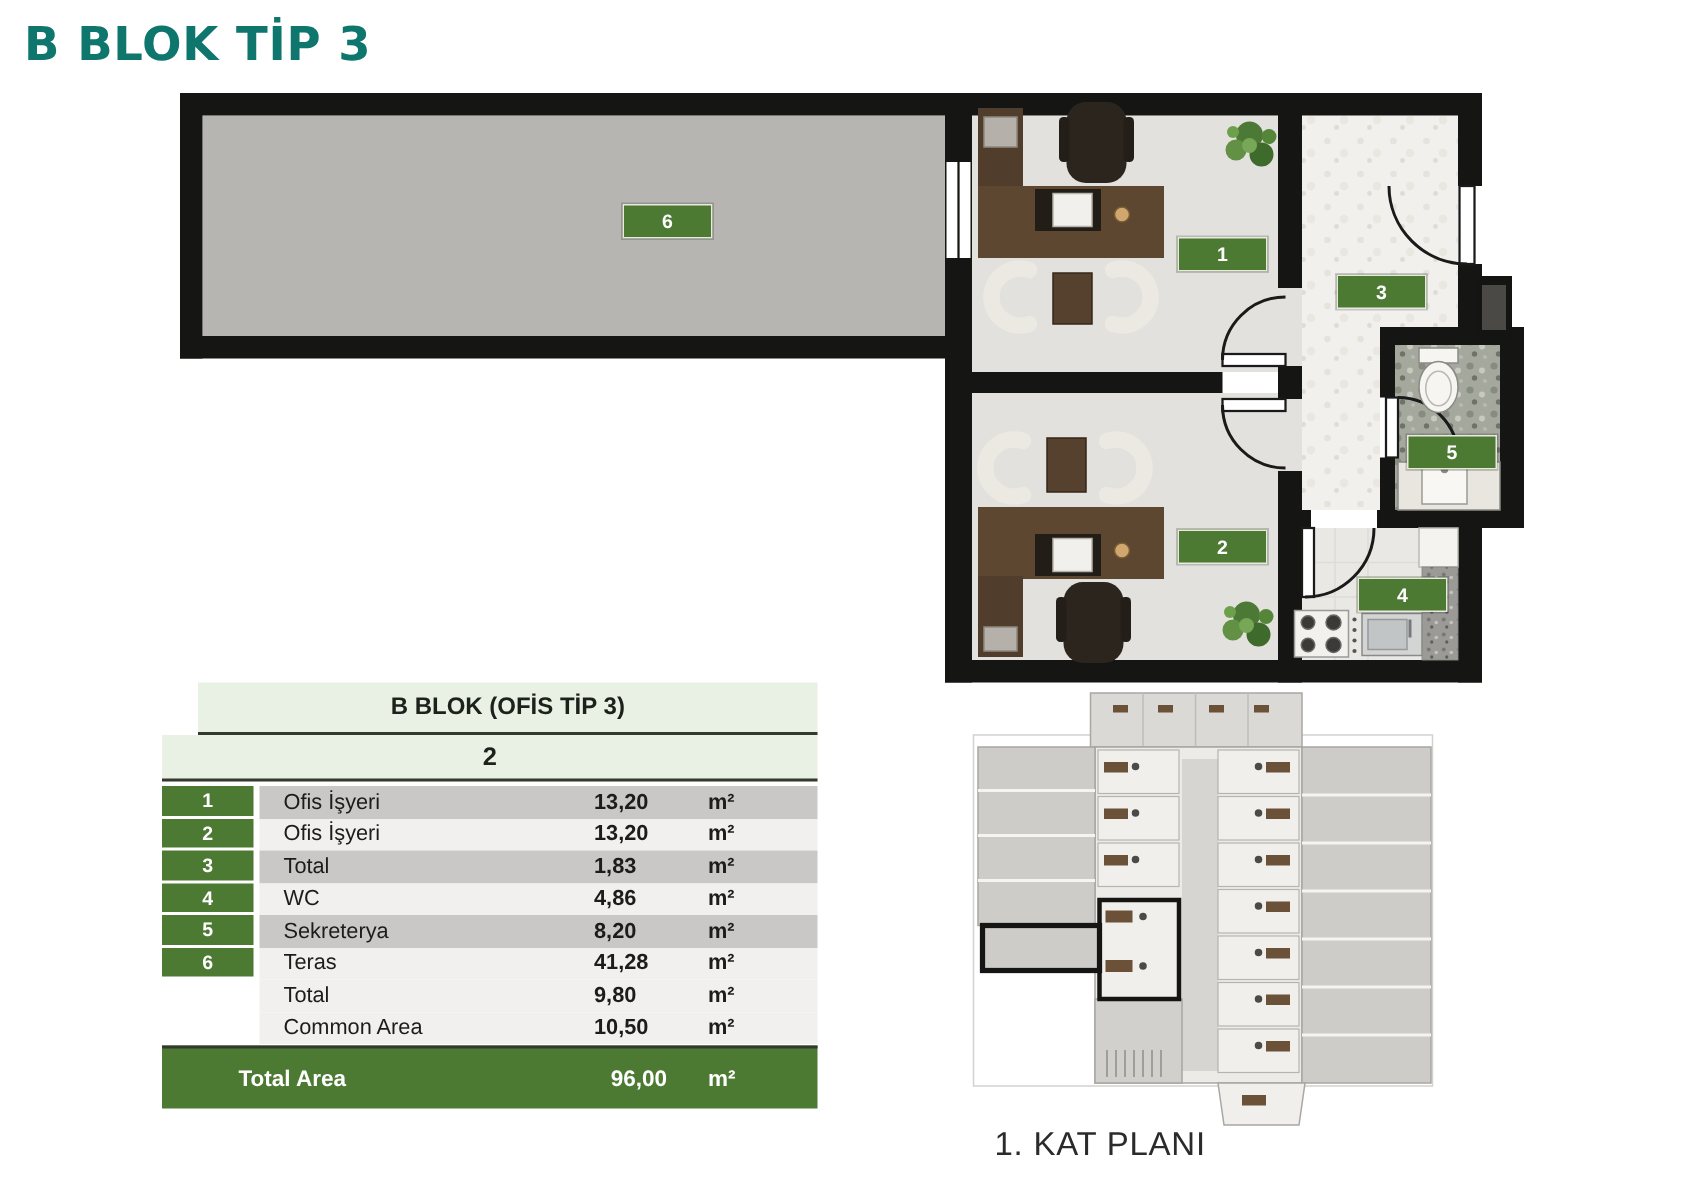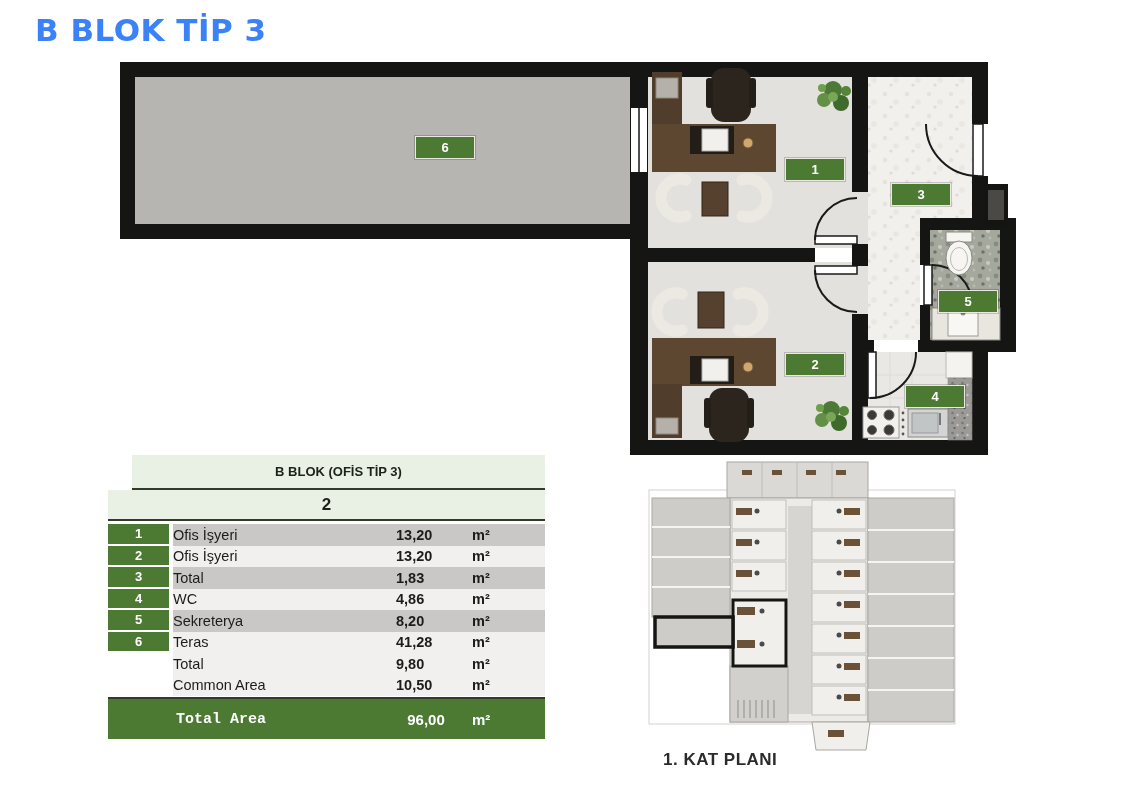--- a/index.html
+++ b/index.html
@@ -1,52 +1,52 @@
 <!DOCTYPE html>
 <html><head>
 <meta charset="utf-8">
 <style>
   html,body{margin:0;padding:0;background:#ffffff;}
   .canvas{position:relative;width:1132px;height:800px;background:#ffffff;overflow:hidden;
           font-family:"Liberation Sans","DejaVu Sans",sans-serif;}
-  .page-title{position:absolute;left:35px;top:12px;font-size:31px;font-weight:700;
-              color:#3b82f6;letter-spacing:0.5px;font-family:"DejaVu Sans","Liberation Sans",sans-serif;}
+  .page-title{position:absolute;left:16px;top:12px;font-size:31px;font-weight:700;
+              color:#0f766e;letter-spacing:0.5px;font-family:"DejaVu Sans","Liberation Sans",sans-serif;}
   .plan-svg{position:absolute;left:0;top:0;width:1132px;height:800px;}
 
   
   .badge{position:absolute;width:58px;height:21px;background:#4d7a33;border:1px solid #e9e9e0;
          outline:1px solid rgba(0,0,0,.18);display:flex;align-items:center;justify-content:center;
          color:#ffffff;font-size:13px;font-weight:600;}
 
   
   .area-table{position:absolute;left:108px;top:455px;width:437px;}
   .tbl-header{height:33px;background:#e9f1e4;border-bottom:2px solid #333a2c;
               display:flex;align-items:center;justify-content:center;
-              font-size:13px;font-weight:700;color:#1c211a;margin-left:24px;}
+              font-size:16px;font-weight:700;color:#1c211a;margin-left:24px;}
   .tbl-sub{height:29px;background:#e9f1e4;border-bottom:2px solid #333a2c;
            display:flex;align-items:center;justify-content:center;
            font-size:17px;font-weight:700;color:#1c211a;}
   .tbl-rows{margin-top:3px;}
   .t-row{height:21.5px;display:flex;align-items:stretch;font-size:14.5px;color:#1c1c1c;}
   .num-cell{width:61px;margin-right:4px;margin-bottom:2px;background:#4d7a33;color:#fff;
             display:flex;align-items:center;justify-content:center;font-size:13px;font-weight:600;}
   .num-cell.empty{background:transparent;}
   .row-body{flex:1;display:flex;align-items:center;padding-right:43px;}
   .t-row.shade-dark .row-body{background:#c9c8c7;}
   .t-row.shade-light .row-body{background:#f1f0ef;}
-  .t-row .label{flex:1;padding-left:0;}
+  .t-row .label{flex:1;padding-left:16px;}
   .t-row .value{width:60px;font-weight:700;}
   .t-row .unit{width:30px;margin-left:16px;font-weight:700;}
   .t-total{height:40px;margin-top:1px;border-top:2px solid #333a2c;background:#4d7a33;
            display:flex;align-items:center;color:#ffffff;font-size:15px;font-weight:700;padding-right:43px;}
-  .t-total .label{flex:1;padding-left:68px;font-family:Liberation Mono, monospace;}
+  .t-total .label{flex:1;padding-left:51px;}
   .t-total .value{width:60px;text-align:center;}
   .t-total .unit{width:30px;margin-left:16px;}
 
-  .mini-caption{position:absolute;left:663px;top:750px;font-size:17px;font-weight:700;
+  .mini-caption{position:absolute;left:663px;top:750px;font-size:22px;font-weight:400;
                 color:#2b2b2b;letter-spacing:0.5px;}
 </style>
 </head>
 <body>
 
 <div class="canvas">
 
   <div class="page-title">B BLOK TİP 3</div>
 
   <svg class="plan-svg" viewBox="0 0 1132 800">

